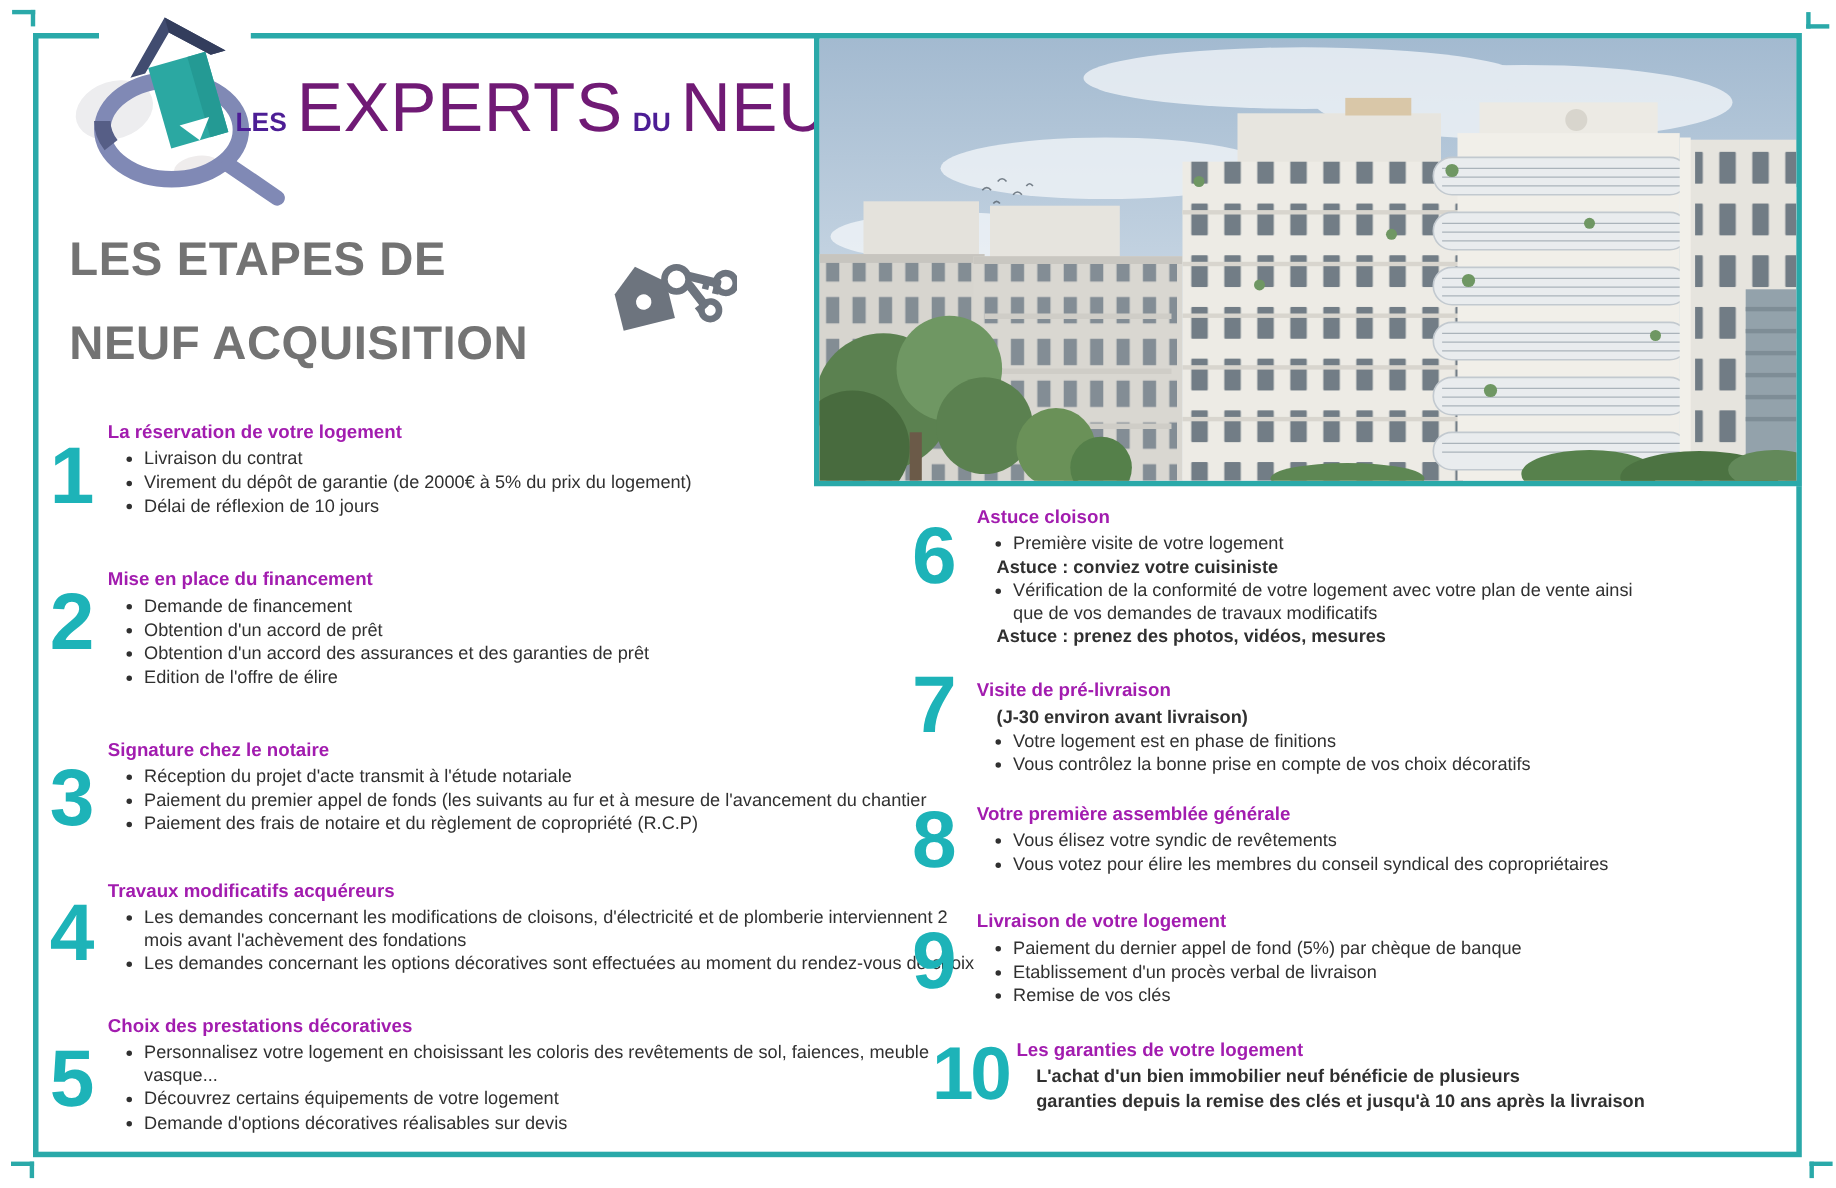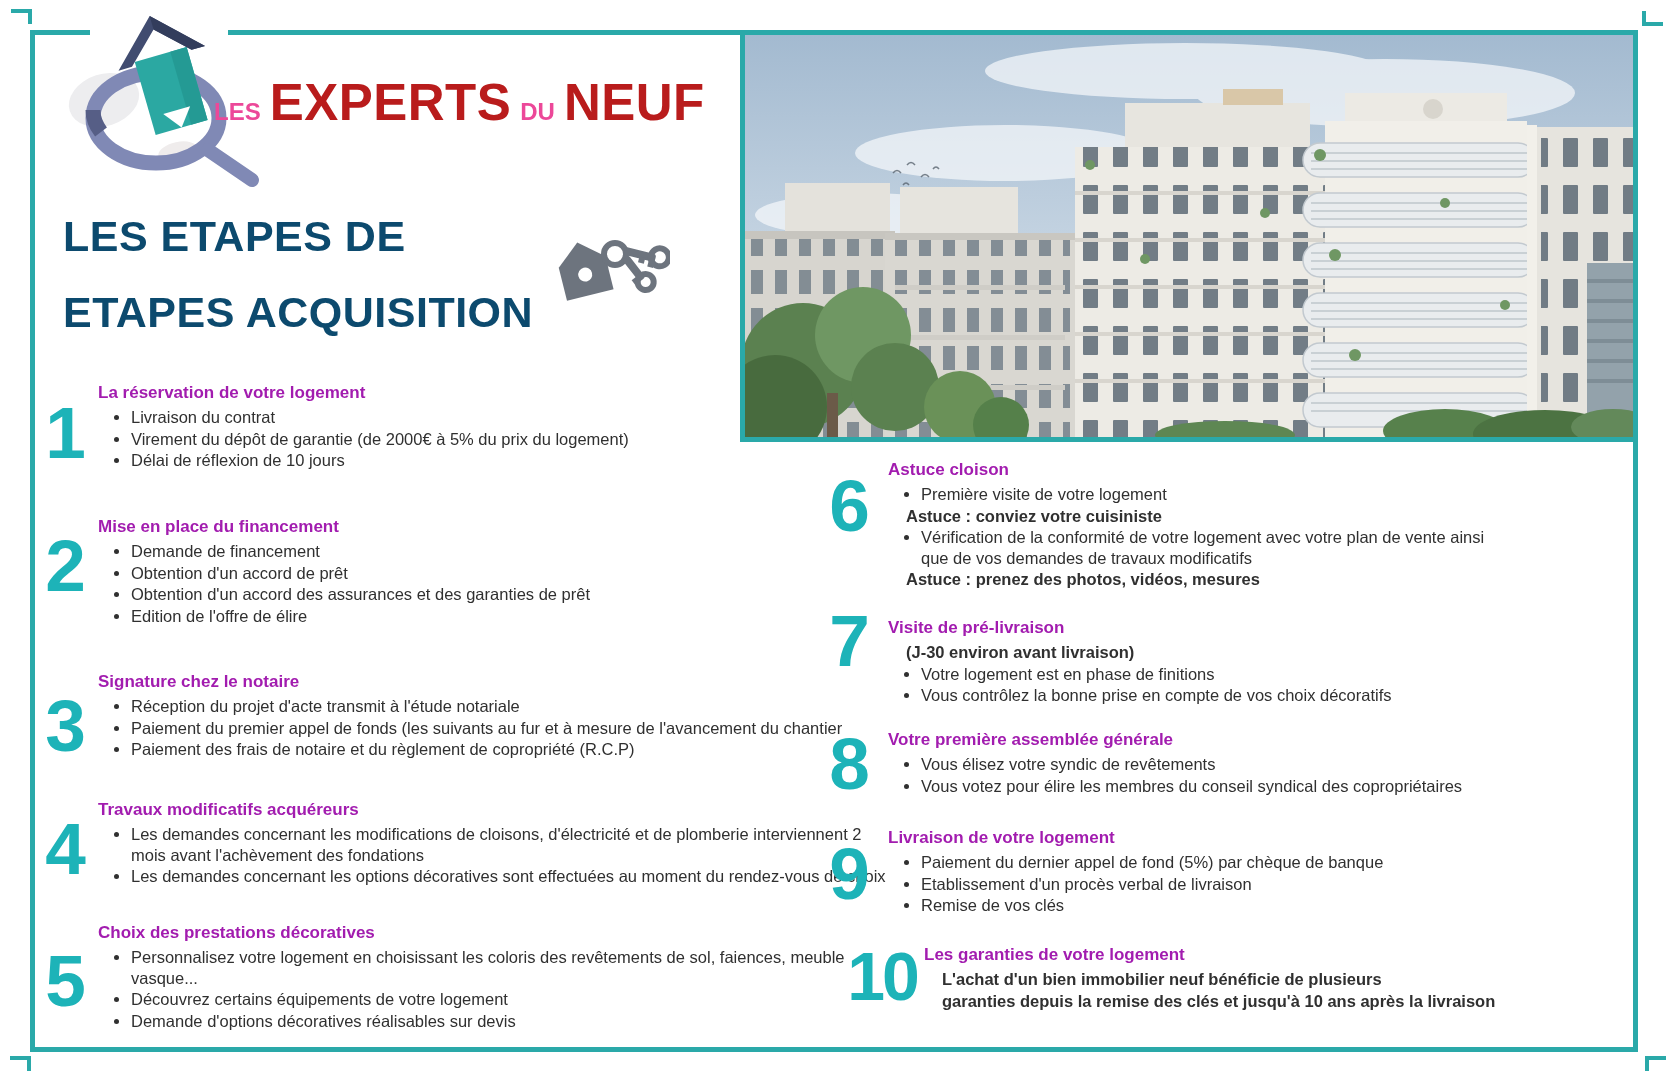--- a/index.html
+++ b/index.html
@@ -20,25 +20,25 @@
   .cm.tr{left:1642px;top:11px;border-left-width:4px;border-bottom-width:4px;}
   .cm.bl{left:10px;top:1056px;border-top-width:4px;border-right-width:4px;}
   .cm.br{left:1645px;top:1056px;border-top-width:4px;border-left-width:4px;}
 
   
   .logo-icon{position:absolute;left:56px;top:0px;width:212px;height:196px;}
   .brand{
     position:absolute;left:214px;top:78px;height:48px;
     display:flex;align-items:flex-end;gap:9px;white-space:nowrap;
   }
-  .brand .sm{font-size:24px;font-weight:700;color:#ec4899;line-height:1;padding-bottom:2px;}
-  .brand .lg{font-size:51px;font-weight:700;color:#b91c1c;line-height:0.88;letter-spacing:0.5px;}
-
-  
-  .headline{position:absolute;left:63px;top:198px;font-weight:700;color:#0c4a6e;
+  .brand .sm{font-size:24px;font-weight:700;color:#4c1d95;line-height:1;padding-bottom:2px;}
+  .brand .lg{font-size:63px;font-weight:400;color:#701a75;line-height:0.88;letter-spacing:0.5px;}
+
+  
+  .headline{position:absolute;left:63px;top:198px;font-weight:700;color:#737373;
     font-size:43px;line-height:76px;letter-spacing:0.5px;}
   .keys-icon{position:absolute;left:552px;top:218px;width:118px;height:96px;}
 
   
   .photo{
     position:absolute;left:740px;top:30px;width:898px;height:412px;
     border:5px solid #2aa9a9;box-sizing:border-box;background:#cfdce8;
   }
   .photo svg{display:block;width:100%;height:100%;}
 
@@ -85,21 +85,21 @@
 
 <div class="brand">
   <span class="sm">LES</span>
   <span class="lg">EXPERTS</span>
   <span class="sm">DU</span>
   <span class="lg">NEUF</span>
 </div>
 
 <div class="headline">
   <div>LES ETAPES DE</div>
-  <div>ETAPES ACQUISITION</div>
+  <div>NEUF ACQUISITION</div>
 </div>
 
 <svg class="keys-icon" viewBox="0 0 118 96">
   <g fill="#6d747e">
     <g transform="rotate(-14 32 60)">
       <path d="M10 44 L34 24 L58 44 L58 78 L10 78 Z"></path>
       <circle cx="34" cy="57" r="7" fill="#ffffff"></circle>
     </g>
     <circle cx="63" cy="36" r="11" fill="none" stroke="#6d747e" stroke-width="6"></circle>
     <g transform="rotate(14 70 34)">

